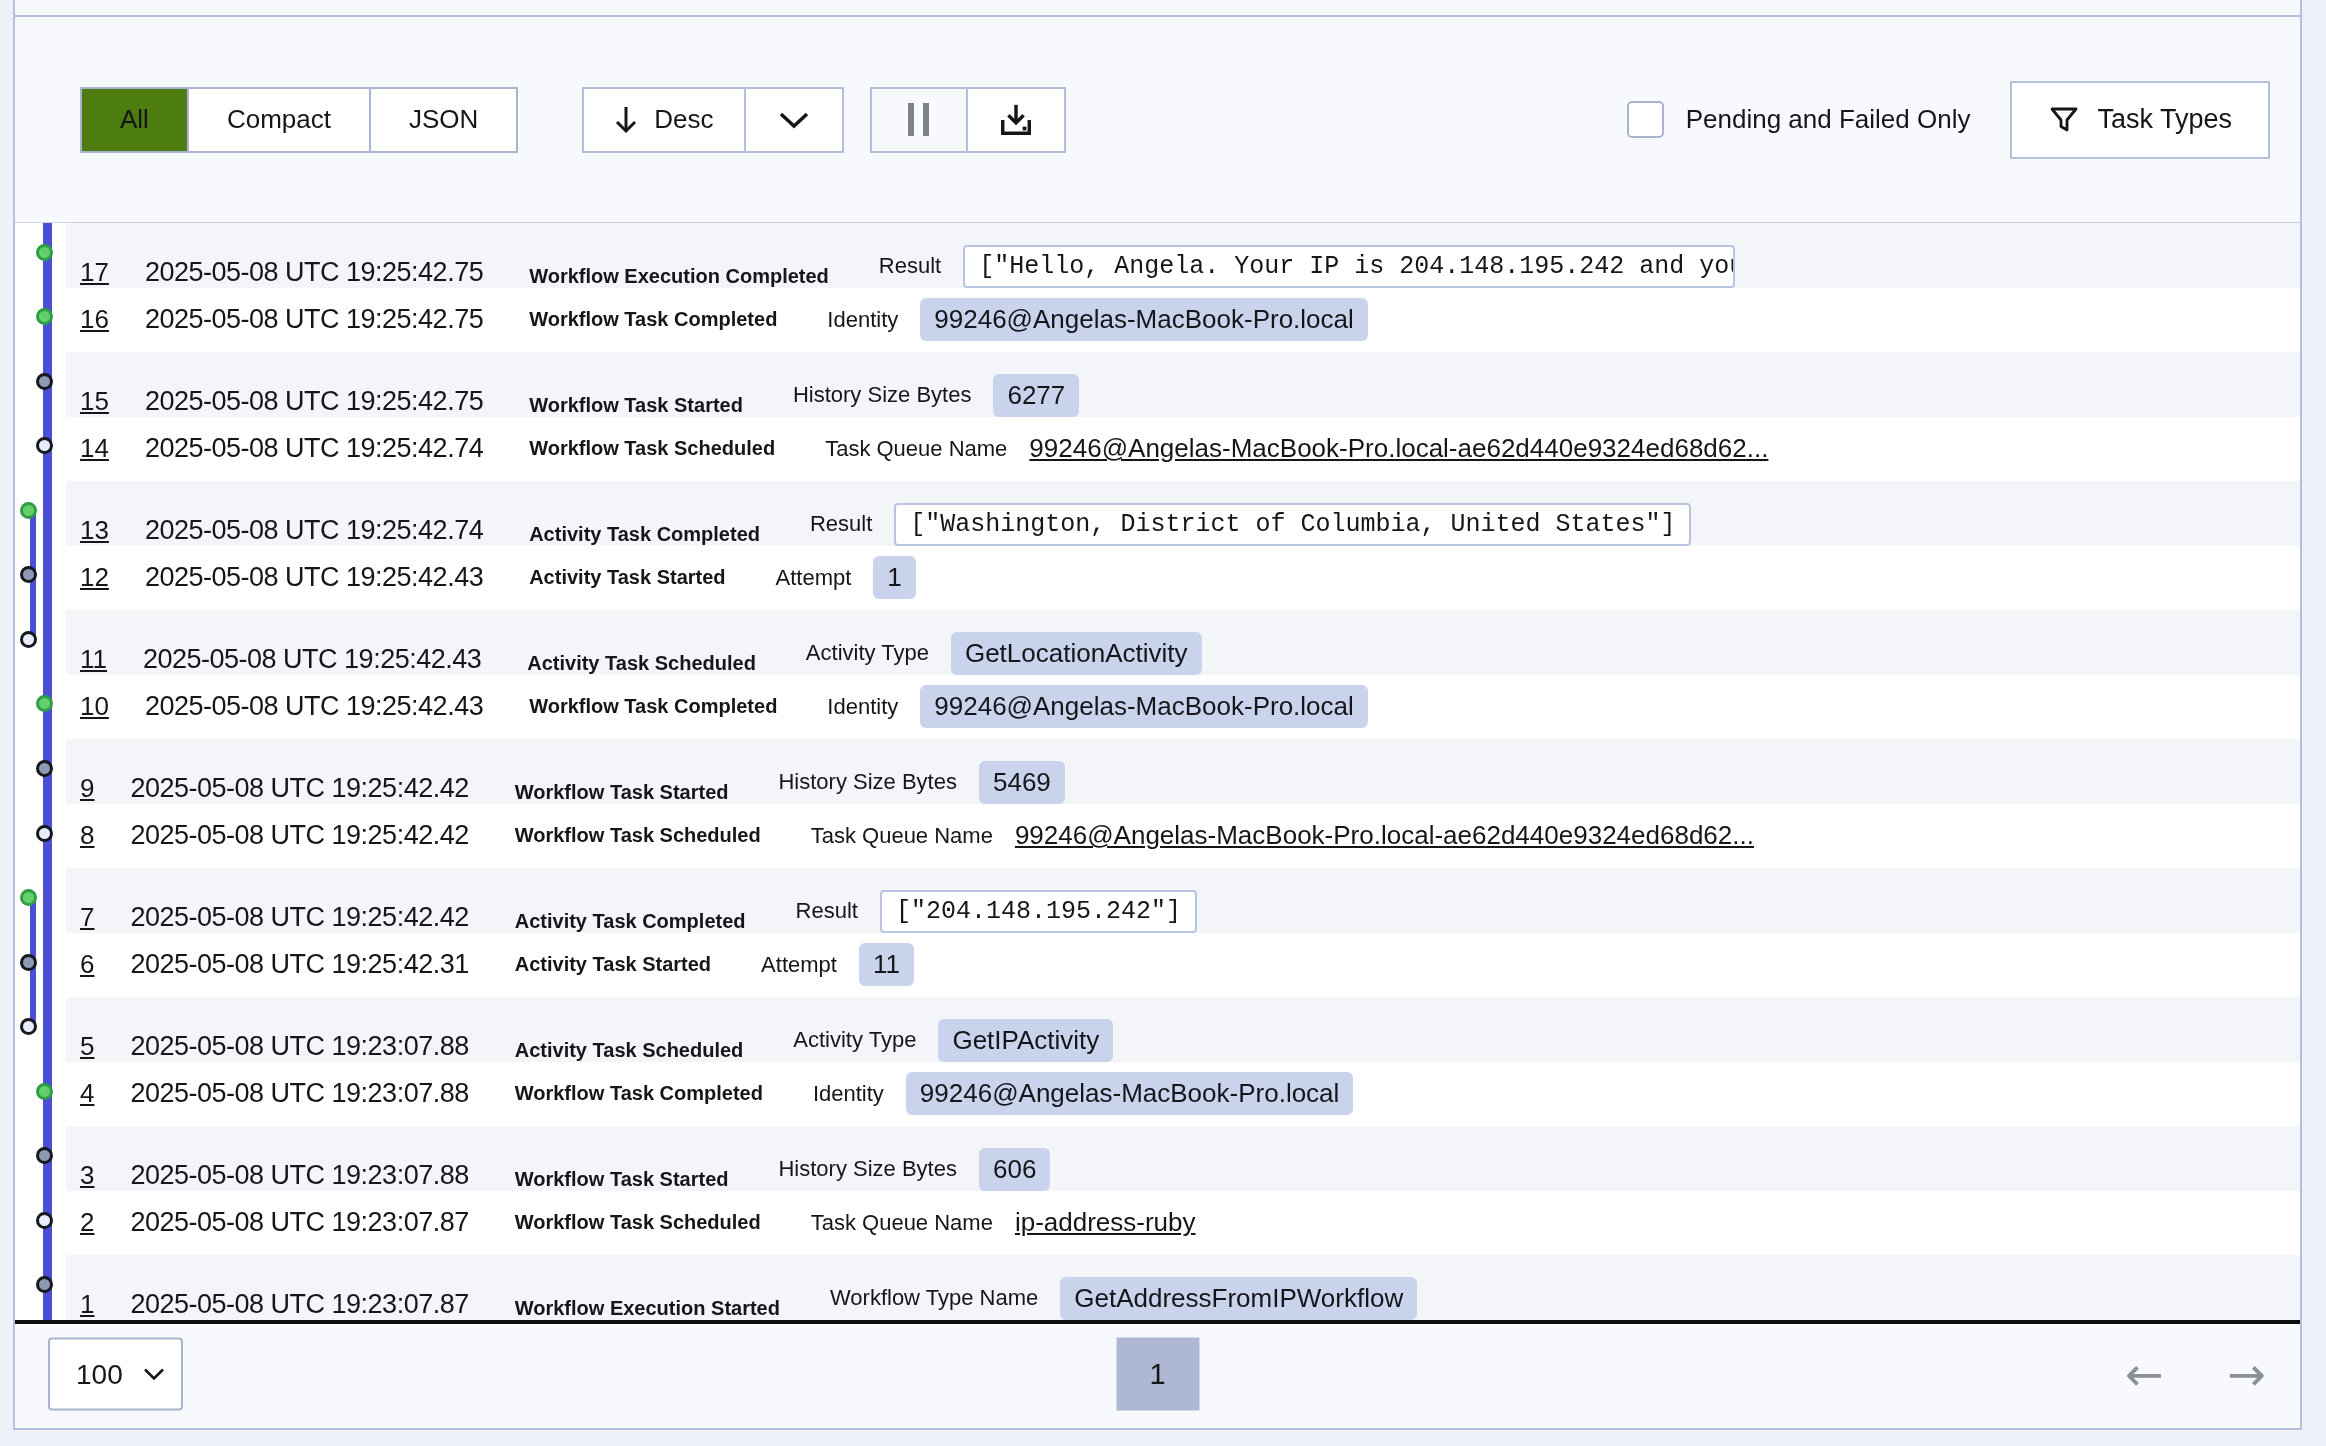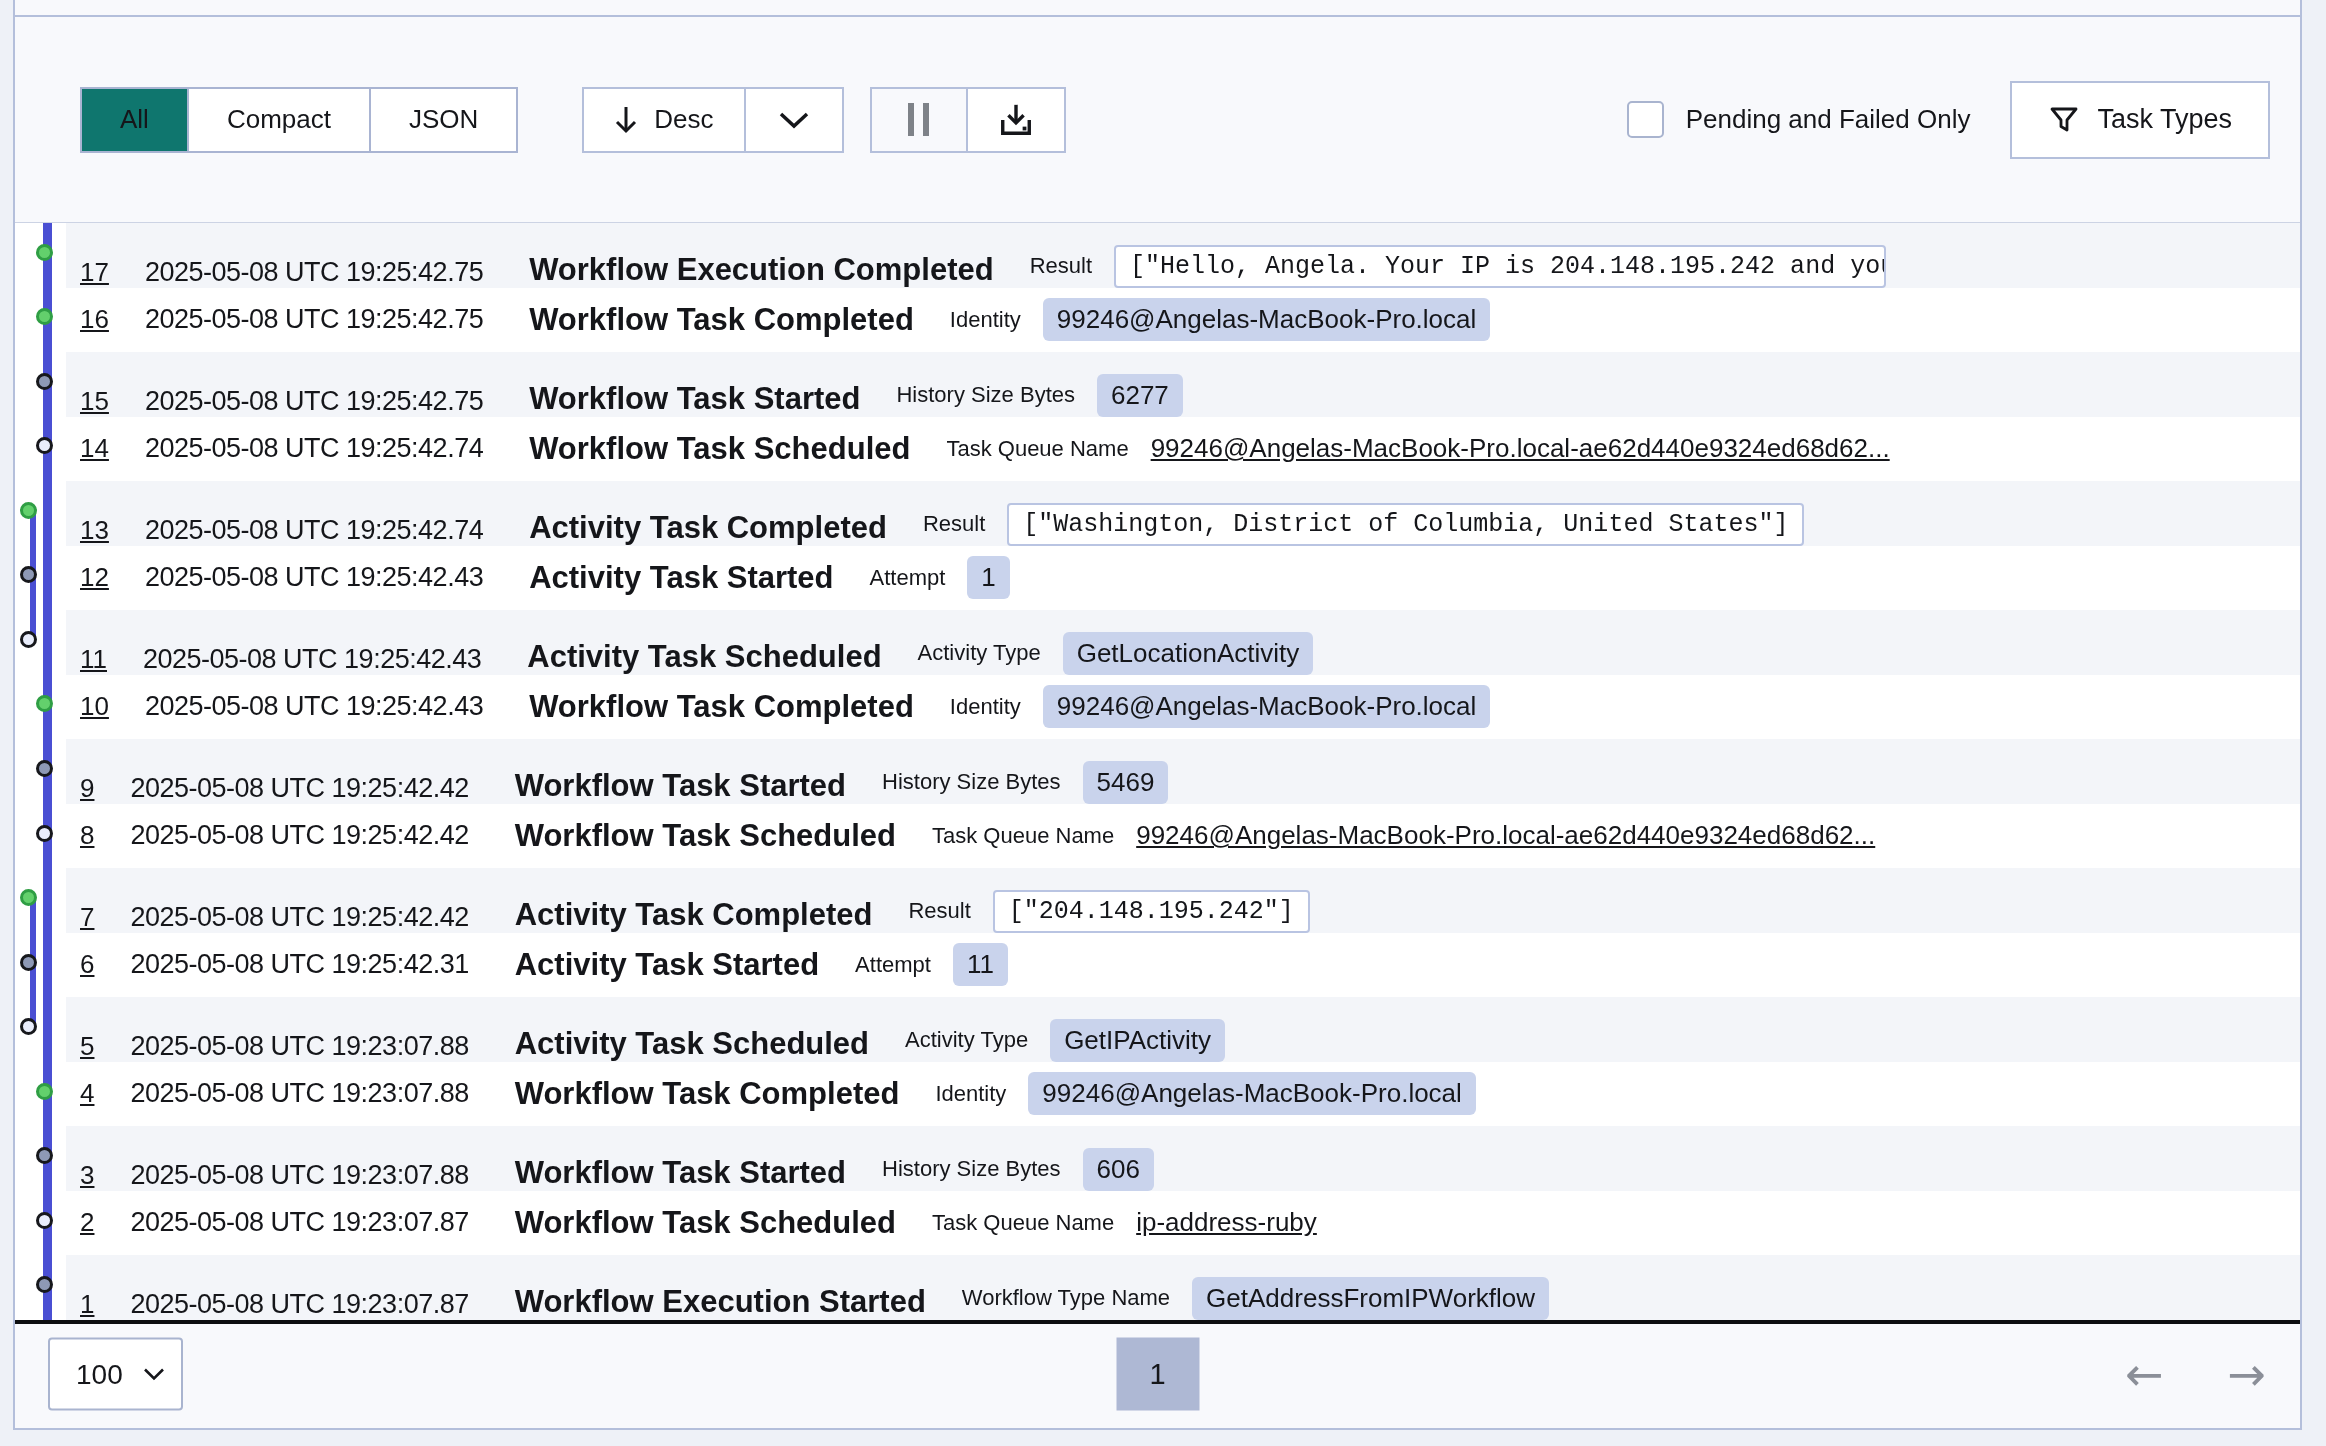--- a/index.html
+++ b/index.html
@@ -21,21 +21,21 @@
   .toolbar {
     height:206px; display:flex; align-items:center;
     padding:0 30px 0 65px; border-bottom:1px solid #ccd3e4;
   }
   .seg-group { display:flex; height:66px; border:2px solid #a9b4d2; background:#fff; }
   .seg {
     display:flex; align-items:center; justify-content:center;
     font-size:26px; padding:0 38px; background:#fff; cursor:default; white-space:nowrap;
   }
   .seg + .seg { border-left:2px solid #a9b4d2; }
-  .seg.selected { background:#0f766e; }
+  .seg.selected { background:#4d7c0f; }
 
   .btn-group { display:flex; height:66px; border:2px solid #b4bfdb; background:#fff; }
   .gbtn {
     display:flex; align-items:center; justify-content:center;
     gap:16px; font-size:26px; padding:0 30px; background:#fff; white-space:nowrap;
   }
   .gbtn + .gbtn { border-left:2px solid #b4bfdb; }
   .desc-group { margin-left:64px; }
   .pause-dl-group { margin-left:26px; }
   .pause-btn { width:94px; background:#f8f9fc; gap:9px; }
@@ -71,21 +71,21 @@
   .row {
     height:64.53px; display:flex; align-items:center;
     padding-left:65px; position:relative; background:#fff;
   }
   .row.striped { background:linear-gradient(to right, #ffffff 51px, #f3f5f9 51px);align-items:flex-end; }
   .row-num {
     font-size:26px; color:#15161a; text-decoration:underline;
     margin-right:36px; cursor:pointer;
   }
   .row-ts { font-size:27px; letter-spacing:-0.5px; margin-right:46px; white-space:nowrap; }
-  .row-name { font-size:31px; font-weight:bold; margin-right:36px; white-space:nowrap; }
+  .row-name { font-size:20px; font-weight:bold; margin-right:50px; white-space:nowrap; }
   .attr { display:flex; align-items:center; gap:22px; min-width:0; }
   .attr-label { font-size:22px; white-space:nowrap; }
   .badge {
     font-size:26px; background:#c9d3ec; border-radius:6px;
     padding:6px 14px; white-space:nowrap;
   }
   .linkval { font-size:26px; color:#15161a; text-decoration:underline; white-space:nowrap; cursor:pointer; }
   .codeval {
     font-family:"Liberation Mono","DejaVu Sans Mono",monospace;
     font-size:25px; background:#fff; border:2px solid #b9c4e2; border-radius:4px;

